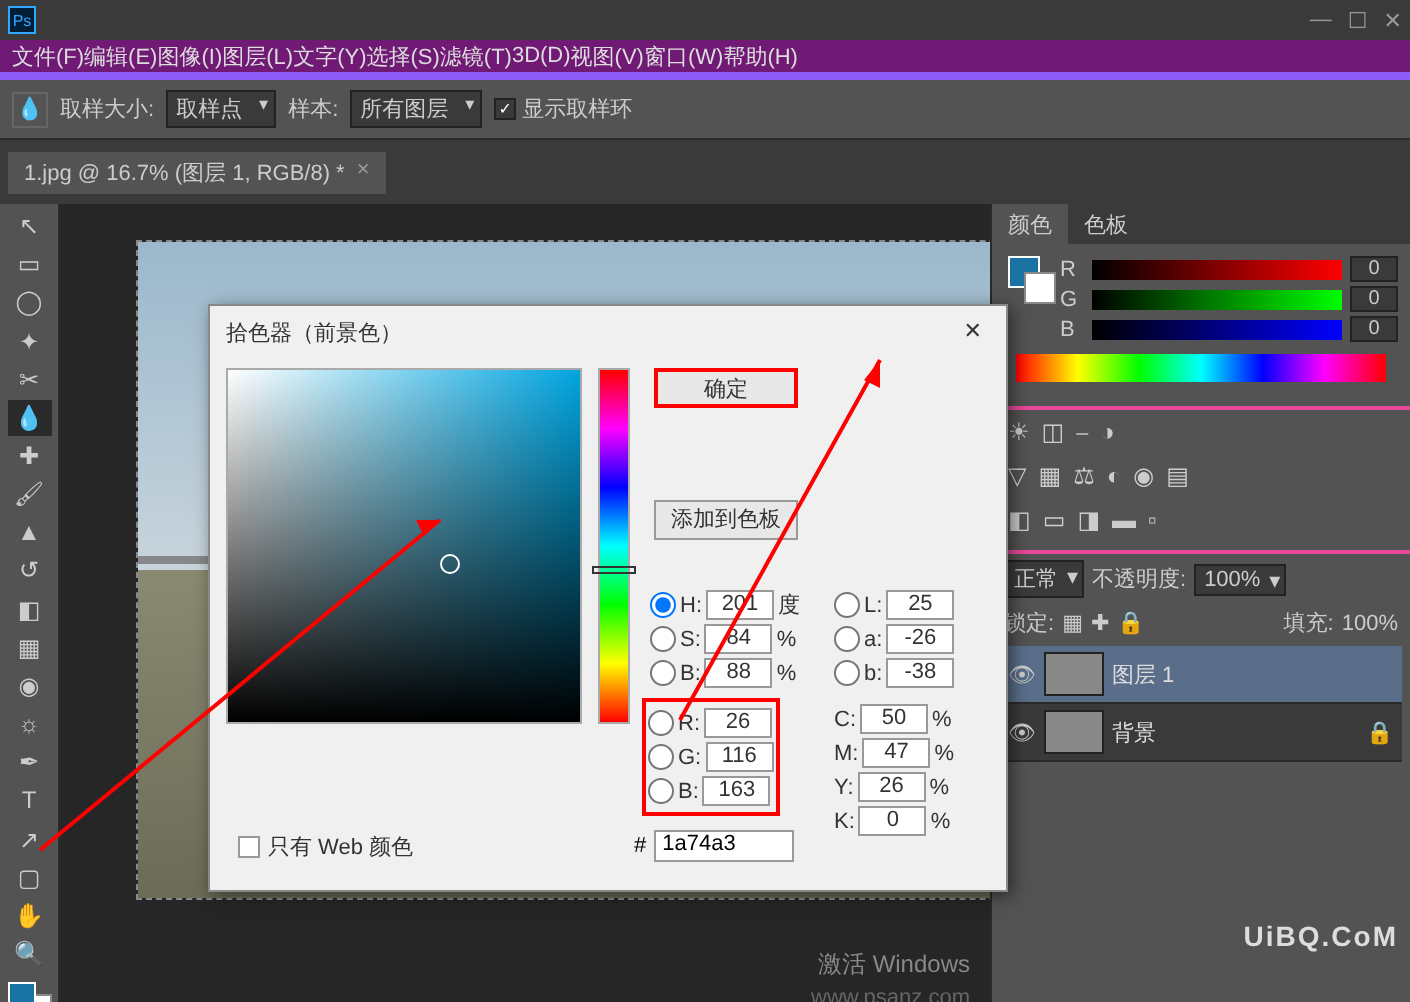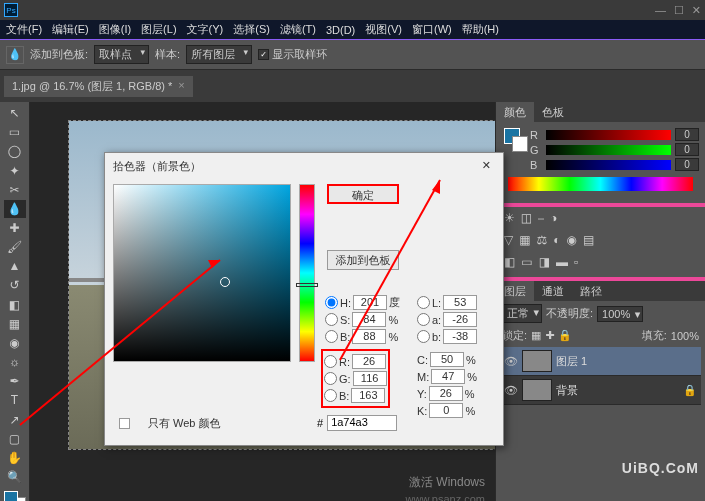--- a/index.html
+++ b/index.html
@@ -1,21 +1,21 @@
 <!DOCTYPE html>
 <html><head>
 <meta charset="utf-8">
 <style>
 *{margin:0;padding:0;box-sizing:border-box;font-family:"Microsoft YaHei",sans-serif;font-size:11px;user-select:none}
 body{background:#535353;width:705px;height:501px;overflow:hidden;position:relative}
 .titlebar{height:20px;background:#3a3a3a;display:flex;align-items:center;color:#ccc;padding:0 4px}
 .titlebar .ps{width:14px;height:14px;background:#001e36;border:1px solid #31a8ff;margin-right:6px;display:flex;align-items:center;justify-content:center;font-size:8px;color:#31a8ff}
 .titlebar .wctrl{margin-left:auto;display:flex;gap:8px;color:#999}
 .titlebar .wctrl span{cursor:pointer}
-.menubar{height:20px;background:#0f172a;display:flex;align-items:center;color:#ddd;padding:0 6px;gap:10px;border-bottom:1px solid #8b5cf6}
+.menubar{height:20px;background:#701a75;display:flex;align-items:center;color:#ddd;padding:0 6px;border-bottom:4px solid #8b5cf6}
 .menubar span{cursor:pointer}
 .optbar{height:30px;background:#535353;display:flex;align-items:center;color:#ccc;padding:0 6px;gap:6px;border-bottom:1px solid #2a2a2a}
 .optbar .icon{width:18px;height:18px;border:1px solid #666;display:flex;align-items:center;justify-content:center}
 .optbar .sel{background:#3a3a3a;border:1px solid #222;padding:1px 16px 1px 4px;position:relative}
 .optbar .sel:after{content:"▾";position:absolute;right:3px;top:1px;font-size:9px}
 .optbar .chk{display:flex;align-items:center;gap:3px}
 .optbar .chk .box{width:11px;height:11px;background:#3a3a3a;border:1px solid #222;display:flex;align-items:center;justify-content:center;color:#fff;font-size:8px}
 .tabbar{height:22px;background:#3a3a3a;display:flex;align-items:center;padding:16px 4px}
 .tabbar .tab{background:#535353;padding:3px 8px;color:#ccc;font-size:10px;display:flex;gap:6px}
 .tabbar .tab .x{color:#999}
@@ -30,21 +30,21 @@
 .img{position:absolute;left:38px;top:18px;width:475px;height:330px;border:1px dashed #888}
 .sky{height:50%;background:linear-gradient(#9bb8cc,#c8d4dc)}
 .sea{height:50%;background:linear-gradient(#8a8a72,#6b6b58);position:relative}
 .bridge{position:absolute;top:48%;left:0;right:0;height:4px;background:#888}
 .city{position:absolute;top:42%;right:0;width:60px;height:20px;background:linear-gradient(90deg,#888 0%,#666 100%)}
 .watermark{position:absolute;right:8px;top:44%;color:#fff;font-size:14px;text-shadow:0 0 3px #000}
 .bottom-wm{position:absolute;bottom:6px;right:10px;color:#666;font-size:11px}
 .activate{position:absolute;bottom:20px;right:10px;color:#888;font-size:12px}
 
 .panels{width:210px;background:#535353;border-left:1px solid #2a2a2a;display:flex;flex-direction:column}
-.pgroup{border-bottom:4px solid #ec4899;padding-bottom:4px}
+.pgroup{border-bottom:2px solid #ec4899;padding-bottom:4px}
 .ptabs{display:flex;background:#3a3a3a;height:20px}
 .ptab{padding:3px 8px;color:#ccc;cursor:pointer}
 .ptab.act{background:#535353}
 .rgb{padding:4px 6px}
 .rgbrow{display:flex;align-items:center;gap:4px;margin:2px 0}
 .rgbrow .lbl{width:12px;color:#ccc}
 .rgbrow .bar{flex:1;height:10px}
 .rgbrow .val{width:24px;background:#3a3a3a;border:1px solid #222;color:#ccc;text-align:center;font-size:10px}
 .spectrum{height:14px;margin:4px 6px;background:linear-gradient(90deg,red,yellow,lime,cyan,blue,magenta,red)}
 .swatches-mini{width:24px;height:24px;position:relative;margin:2px}
@@ -79,21 +79,21 @@
 .btns .btn{width:72px;height:20px;background:#e8e8e8;border:1px solid #999;text-align:center;line-height:18px;color:#333;cursor:pointer}
 .btns .btn.hl{border:2px solid red}
 .nums{position:absolute;left:220px;top:140px;font-size:10px;color:#333}
 .nums .col{position:absolute}
 .nums .row{display:flex;align-items:center;gap:2px;margin:2px 0}
 .nums input[type=radio]{margin:0}
 .nums .inp{width:34px;height:15px;border:1px solid #999;text-align:center;background:#fff}
 .nums .rgb-box{border:2px solid red;padding:1px;position:absolute;left:-4px;top:56px}
 .hex{position:absolute;left:212px;bottom:14px;display:flex;align-items:center;gap:4px;font-size:10px}
 .hex .inp{width:70px;height:16px;border:1px solid #999;padding:0 3px;background:#fff}
-.webonly{position:absolute;left:14px;bottom:14px;font-size:10px;display:flex;align-items:center;gap:18px;color:#333}
+.webonly{position:absolute;left:14px;bottom:14px;font-size:10px;display:flex;align-items:center;gap:4px;color:#333}
 .webonly .box{width:11px;height:11px;border:1px solid #999;background:#fff}
 .arrow{position:absolute;z-index:101;pointer-events:none}
 .arrow svg{overflow:visible}
 .uibq{position:absolute;right:6px;top:460px;color:#ddd;font-size:14px;font-weight:bold;letter-spacing:1px;z-index:200}
 </style>
 </head>
 <body>
 
 <div class="titlebar">
   <div class="ps">Ps</div>
@@ -113,21 +113,21 @@
   <span>选择(S)</span>
   <span>滤镜(T)</span>
   <span>3D(D)</span>
   <span>视图(V)</span>
   <span>窗口(W)</span>
   <span>帮助(H)</span>
 </div>
 
 <div class="optbar">
   <div class="icon">💧</div>
-  <span>添加到色板:</span>
+  <span>取样大小:</span>
   <div class="sel">取样点</div>
   <span>样本:</span>
   <div class="sel">所有图层</div>
   <div class="chk">
     <div class="box">✓</div>
     <span>显示取样环</span>
   </div>
 </div>
 
 <div class="tabbar">
@@ -227,25 +227,20 @@
       </div>
       <div class="adjrow">
         <span>◧</span>
           <span>▭</span>
           <span>◨</span>
           <span>▬</span>
           <span>▫</span>
       </div>
     </div>
     <div class="pgroup layerpanel">
-      <div class="ptabs">
-        <div class="ptab act">图层</div>
-        <div class="ptab">通道</div>
-        <div class="ptab">路径</div>
-      </div>
       <div class="layeropts">
         <div class="sel">正常</div>
         <span>不透明度:</span>
         <div class="sel">100%</div>
       </div>
       <div class="locks">
         <span>锁定:</span>
         <span>▦</span>
         <span>✚</span>
         <span>🔒</span>
@@ -322,21 +317,21 @@
             <input type="radio" style="">
             <span>B:</span>
             <div class="inp">163</div>
           </div>
       </div>
     </div>
     <div class="col" style="left:92px;top:0">
       <div class="row">
           <input type="radio" style="">
           <span>L:</span>
-          <div class="inp">53</div>
+          <div class="inp">25</div>
         </div>
       <div class="row">
           <input type="radio" style="">
           <span>a:</span>
           <div class="inp">-26</div>
         </div>
       <div class="row">
           <input type="radio" style="">
           <span>b:</span>
           <div class="inp">-38</div>

